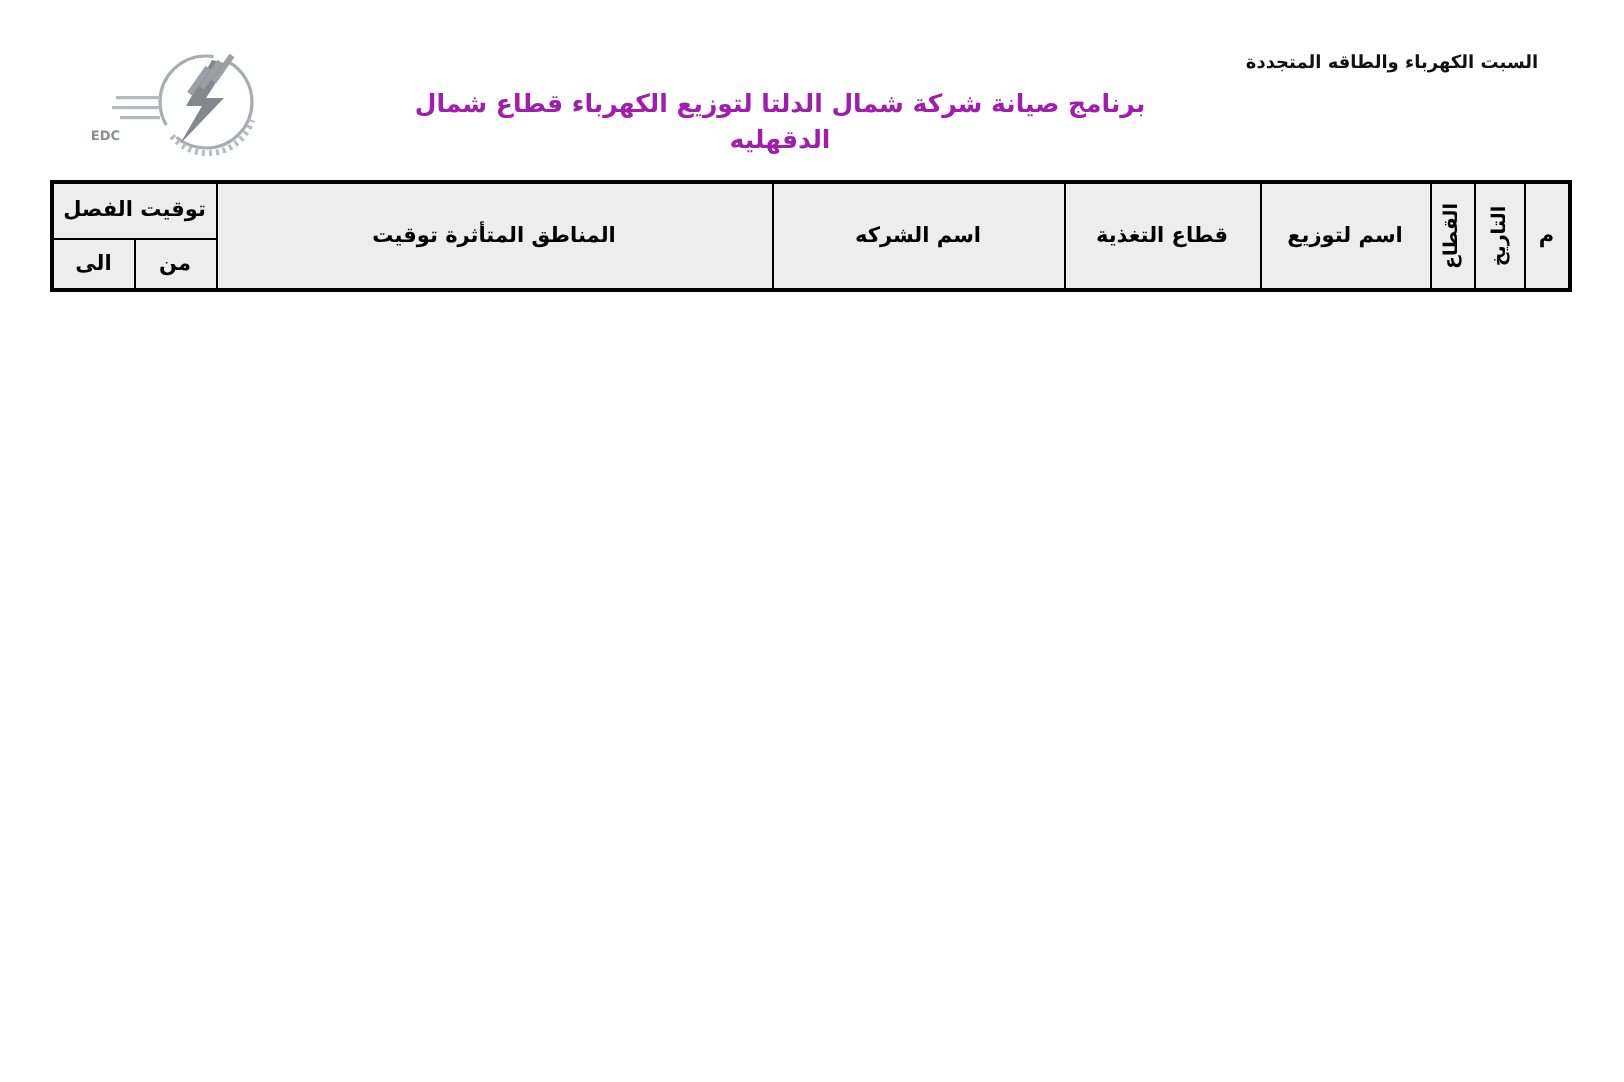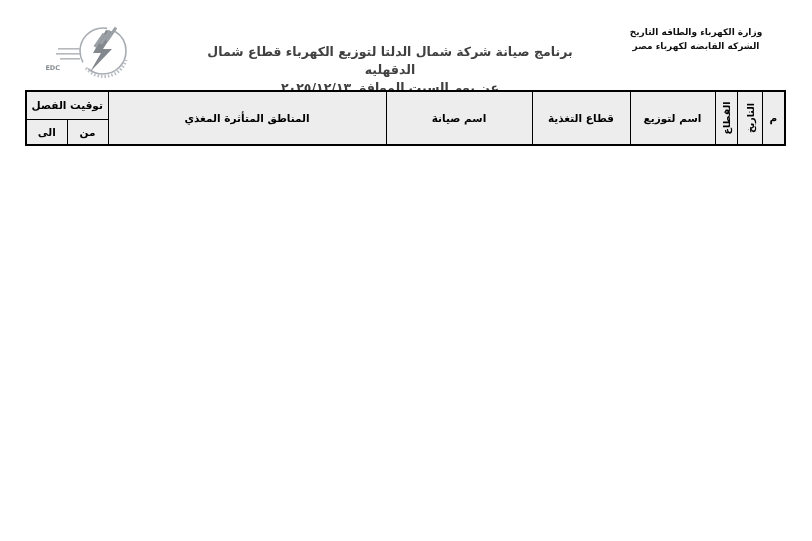--- a/index.html
+++ b/index.html
@@ -10,21 +10,21 @@
   }
   
   .org-block{
     position:absolute;top:26px;right:16px;width:200px;
     text-align:center;font-size:9px;font-weight:bold;line-height:1.55;
     color:#111;
   }
   .logo{position:absolute;top:22px;left:46px;width:92px;height:64px;}
   .title-block{
     position:absolute;top:43px;right:212px;width:420px;
-    text-align:center;font-weight:bold;font-size:12.5px;line-height:1.45;color:#404040;
+    text-align:center;font-weight:bold;font-size:12.5px;line-height:1.45;color:#a21caf;
   }
   
   table.sched{
     position:absolute;top:90px;right:26px;width:760px;
     border-collapse:collapse;table-layout:fixed;
     font-size:10px;font-weight:bold;color:#000;
     border:2px solid #000;
   }
   table.sched th,table.sched td{
     border:1px solid #000;padding:1px 2px;text-align:center;vertical-align:middle;
@@ -37,42 +37,40 @@
     transform:translate(-50%,-50%) rotate(-90deg);
     white-space:nowrap;font-weight:bold;
   }
   th.vcell .vr{font-size:9.5px;}
   tr.hA{height:28px;} tr.hB{height:26px;}
 </style>
 </head>
 <body>
 
 <div class="org-block">
-  <div>وزارة الكهرباء والطاقه التاريخ</div>
-  <div>الشركه القابضه لكهرباء مصر</div>
+  <div>السبت الكهرباء والطاقه المتجددة</div>
 </div>
 
 <div class="logo">
   <svg width="92" height="64" viewBox="0 0 92 64">
     <circle cx="57" cy="29" r="23" fill="none" stroke="#a8adb3" stroke-width="1.6" stroke-dasharray="52 8"></circle>
     <path d="M40 46 a23 23 0 0 0 40 -8" fill="none" stroke="#b8bcc1" stroke-width="3" stroke-dasharray="1.5 2"></path>
     <polygon points="60,8 47,31 55,31 44,50 66,27 57,27 68,10" fill="#83888e"></polygon>
     <rect x="52" y="10" width="3" height="16" fill="#9aa0a6" transform="rotate(35 53 18)"></rect>
     <rect x="58" y="7" width="3" height="16" fill="#9aa0a6" transform="rotate(35 59 15)"></rect>
     <rect x="64" y="4" width="3" height="16" fill="#9aa0a6" transform="rotate(35 65 12)"></rect>
     <rect x="12" y="26" width="22" height="1.6" fill="#b5b8bc"></rect>
     <rect x="10" y="31" width="24" height="1.6" fill="#b5b8bc"></rect>
     <rect x="14" y="36" width="20" height="1.6" fill="#b5b8bc"></rect>
     <text x="14" y="48" font-size="6.5" font-weight="bold" fill="#8a8f94" font-family="DejaVu Sans, sans-serif">NDEDC</text>
   </svg>
 </div>
 
 <div class="title-block">
   <div>برنامج صيانة شركة شمال الدلتا لتوزيع الكهرباء قطاع  شمال الدقهليه</div>
-  <div>عن يوم  السبت الموافق ٢٠٢٥/١٢/١٣</div>
 </div>
 
 <table class="sched">
   <colgroup>
     <col style="width:23px">
       <col style="width:25px">
       <col style="width:22px">
     <col style="width:85px">
       <col style="width:98px">
       <col style="width:146px">
@@ -84,22 +82,22 @@
     <tr class="hA">
       <th rowspan="2">م</th>
       <th rowspan="2" class="vcell">
           <div class="vr">التاريخ</div>
         </th>
       <th rowspan="2" class="vcell">
           <div class="vr">القطاع</div>
         </th>
       <th rowspan="2">اسم لتوزيع</th>
       <th rowspan="2">قطاع التغذية</th>
-      <th rowspan="2">اسم صيانة</th>
-      <th rowspan="2">المناطق المتأثرة المغذي</th>
+      <th rowspan="2">اسم الشركه</th>
+      <th rowspan="2">المناطق المتأثرة توقيت</th>
       <th colspan="2">توقيت الفصل</th>
     </tr>
     <tr class="hB">
       <th>من</th>
       <th>الى</th>
     </tr>
   </thead>
   <tbody id="sched-body"></tbody>
 </table>
 

